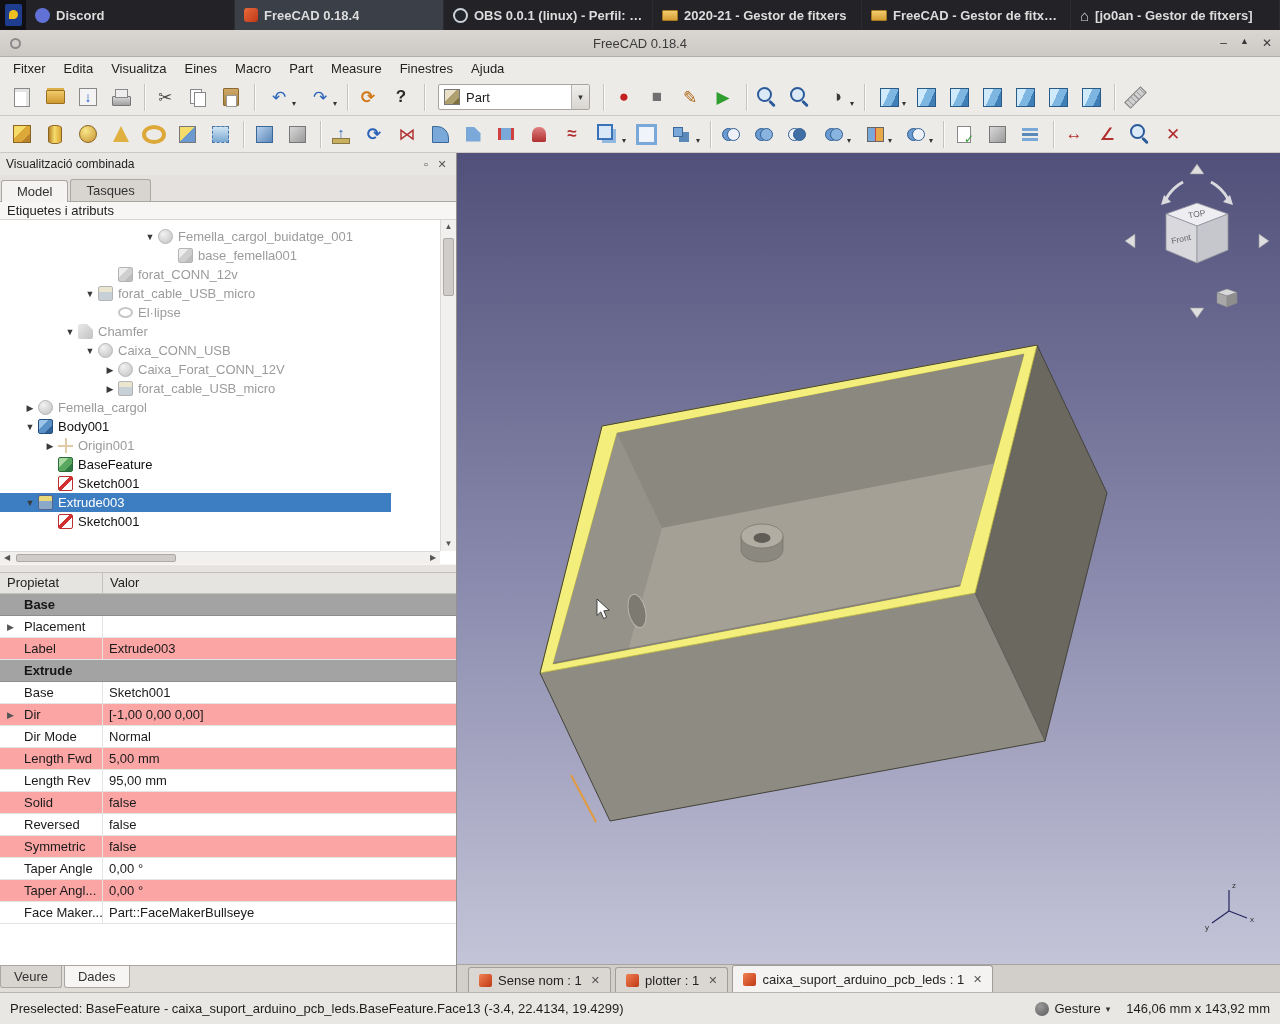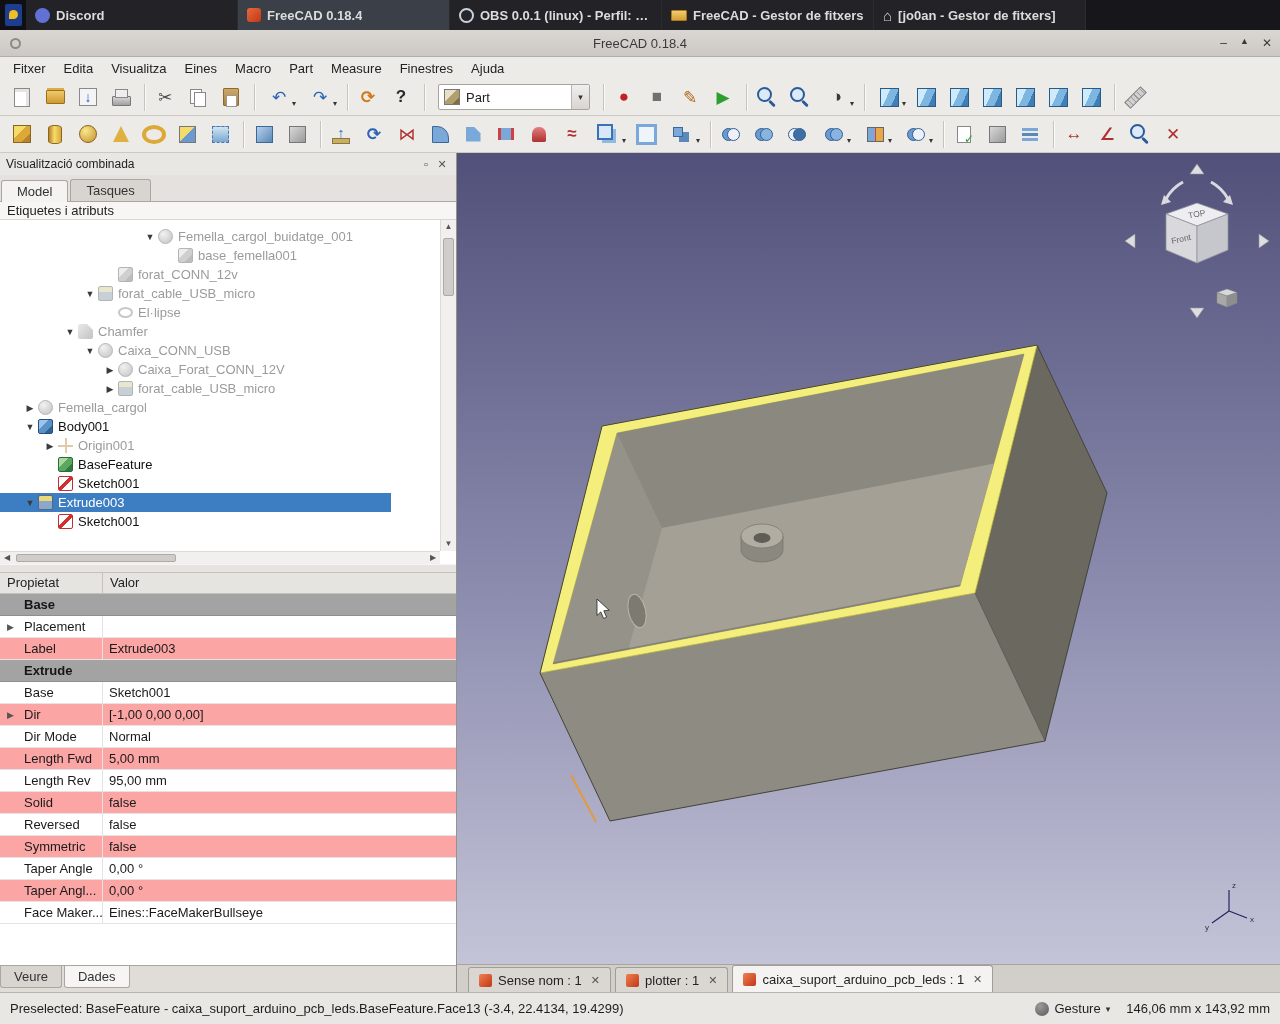--- a/index.html
+++ b/index.html
@@ -177,20 +177,24 @@
         <div class="tbtab active">
           <span class="tbico ico-freecad"></span>
           <span class="lbl">FreeCAD 0.18.4</span>
         </div>
         <div class="tbtab">
           <span class="tbico ico-obs"></span>
           <span class="lbl">OBS 0.0.1 (linux) - Perfil: Sens...</span>
         </div>
         <div class="tbtab">
           <span class="tbico ico-folder"></span>
+          <span class="lbl">2020-21 - Gestor de fitxers</span>
+        </div>
+        <div class="tbtab">
+          <span class="tbico ico-folder"></span>
           <span class="lbl">FreeCAD - Gestor de fitxers</span>
         </div>
         <div class="tbtab">
           <span class="tbico ico-home">⌂</span>
           <span class="lbl">[jo0an - Gestor de fitxers]</span>
         </div>
       </div>
   </div>
 
   <div class="titlebar">
@@ -467,21 +471,21 @@
             <div class="prow">
               <div class="pname">Taper Angle</div>
               <div class="pval">0,00 °</div>
             </div>
             <div class="prow alt">
               <div class="pname">Taper Angl...</div>
               <div class="pval">0,00 °</div>
             </div>
             <div class="prow">
               <div class="pname">Face Maker...</div>
-              <div class="pval">Eines::FaceMakerBullseye</div>
+              <div class="pval">Part::FaceMakerBullseye</div>
             </div>
           </div>
       </div>
       <div class="bottom-tabs">
         <span class="btab">Veure</span>
         <span class="btab active">Dades</span>
       </div>
     </div>
 
     <div class="viewport-col">

